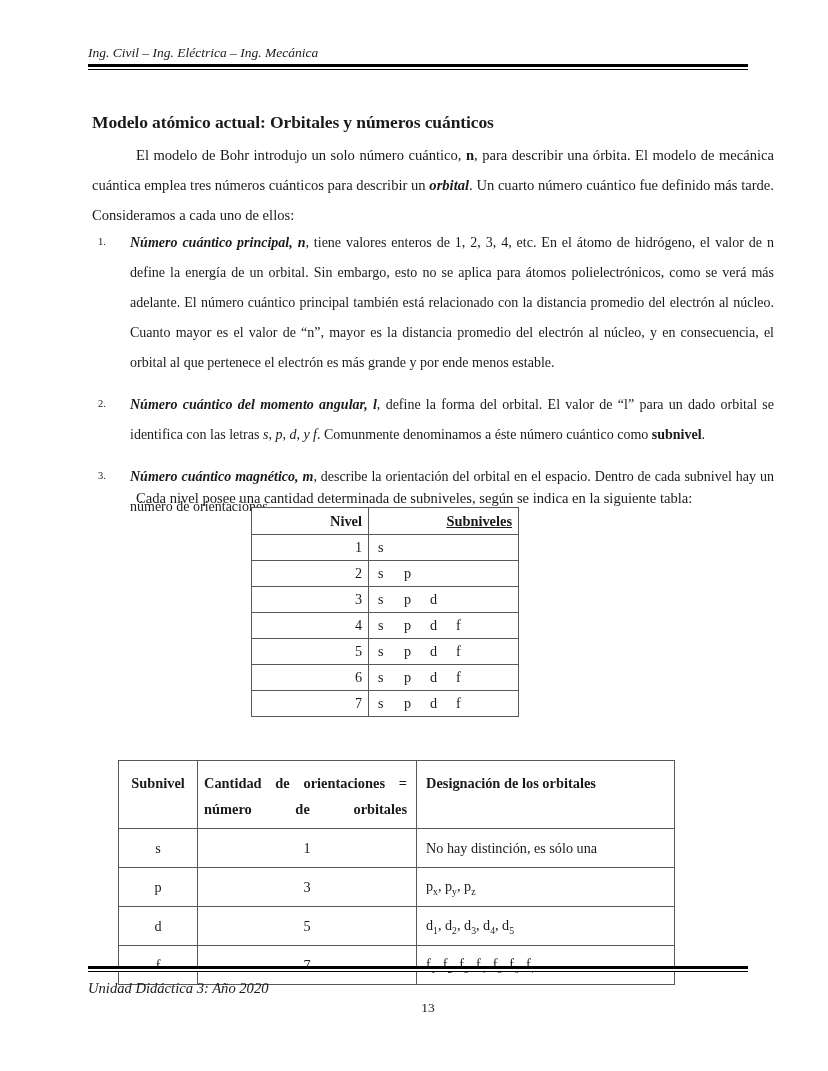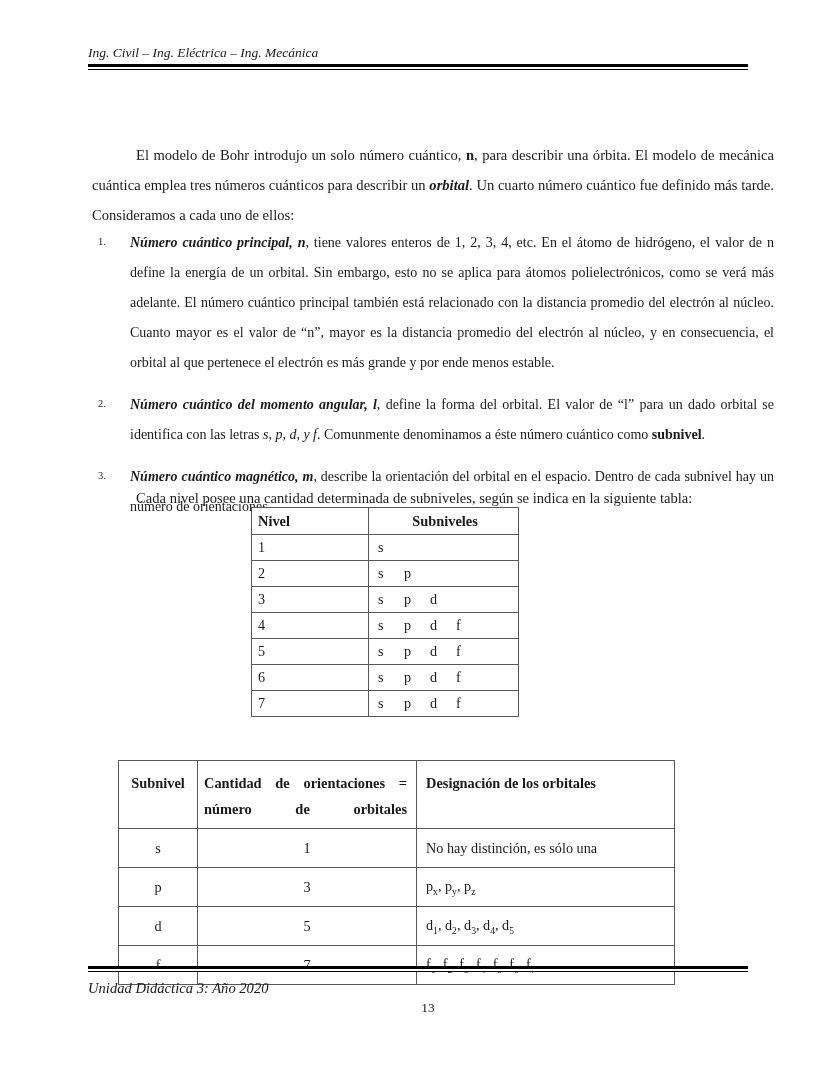--- a/index.html
+++ b/index.html
@@ -119,24 +119,24 @@
     font-weight: bold;
     font-size: 14.4px;
   }
 
   
   .table1-wrap {
     position: absolute;
     left: 251px;
     top: 507px;
   }
-  .table1 th.t1-c1, .table1 td.t1-c1 { width: 104px; text-align: left; }
+  .table1 th.t1-c1, .table1 td.t1-c1 { width: 104px; text-align: right; }
   .table1 th.t1-c2, .table1 td.t1-c2 { width: 134px; text-align: left; padding-left: 9px; }
   .table1 th { height: 22px; text-align: center; }
-  .table1 th.t1-c2 { text-align: center; }
+  .table1 th.t1-c2 { text-align: right; text-decoration: underline; }
   .table1 td { height: 21px; }
   .sub-letters span { display: inline-block; width: 26px; }
 
   
   .table2-wrap {
     position: absolute;
     left: 118px;
     top: 760px;
   }
   .table2 th.t2-c1, .table2 td.t2-c1 { width: 66px;  text-align: center; }
@@ -179,20 +179,21 @@
 
   <div class="header">
     <div class="header-line">Ing. Civil – Ing. Eléctrica – Ing. Mecánica</div>
     <div class="rule-double">
       <div class="rule-thick"></div>
       <div class="rule-gap"></div>
       <div class="rule-thin"></div>
     </div>
   </div>
 
+  <h1 class="doc-title">Modelo atómico actual: Orbitales y números cuánticos</h1>
 
   <div class="body-block" style="top:140px;">
     <p class="para indent-first"><span>El modelo de Bohr introdujo un solo número cuántico, </span><span class="b">n</span><span>, para describir una órbita. El modelo de mecánica cuántica emplea tres números cuánticos para describir un </span><span class="bi">orbital</span><span>. Un cuarto número cuántico fue definido más tarde. Consideramos a cada uno de ellos:</span></p>
   </div>
 
   <div class="num-list" style="top:228px;">
 
     <div class="num-item">
       <span class="num-marker">1.</span>
       <div class="num-text"><span class="bi">Número cuántico principal, n</span><span>, tiene valores enteros de 1, 2, 3, 4, etc. En el átomo de hidrógeno, el valor de n define la energía de un orbital. Sin embargo, esto no se aplica para átomos polielectrónicos, como se verá más adelante. El número cuántico principal también está relacionado con la distancia promedio del electrón al núcleo. Cuanto mayor es el valor de “n”, mayor es la distancia promedio del electrón al núcleo, y en consecuencia, el orbital al que pertenece el electrón es más grande y por ende menos estable.</span></div>

